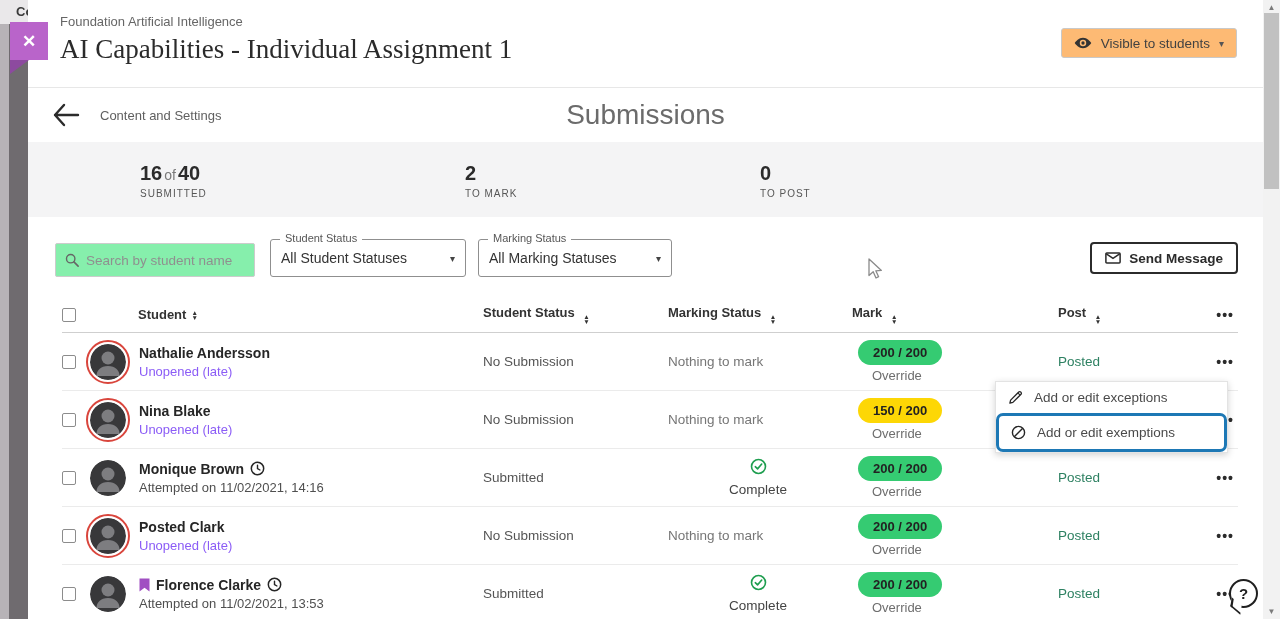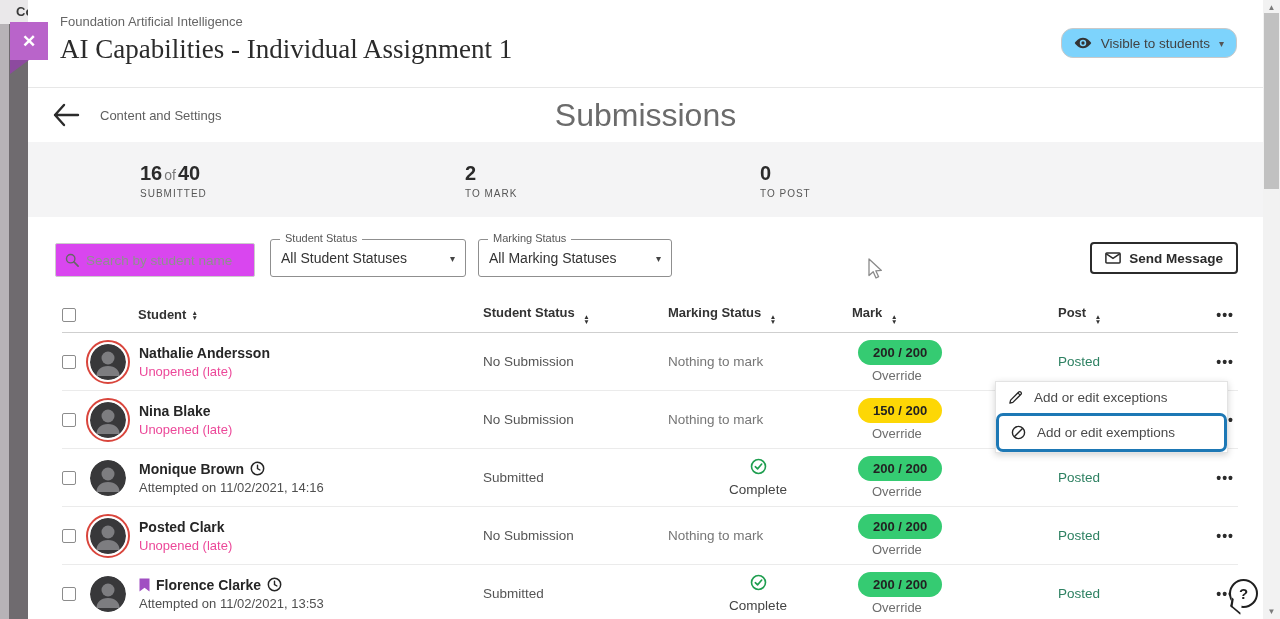--- a/index.html
+++ b/index.html
@@ -17,41 +17,41 @@
               color:#fff; font-size:17px; font-weight:700; cursor:pointer; }
   .closetag-fold { position:absolute; left:10px; top:60px; width:0; height:0;
                    border-left:19px solid #8d4a9f; border-bottom:14px solid transparent; z-index:39; }
 
   
   .panel { position:absolute; left:28px; top:0; right:17px; bottom:0; background:#fff; z-index:10; overflow:hidden; }
 
   .hdr { height:88px; border-bottom:1px solid #e7e7e7; position:relative; padding:14px 0 0 32px; }
   .hdr-course { font-size:13px; color:#666; }
   .hdr-title { font-family:"Liberation Serif",serif; font-size:27px; color:#2b2b2b; margin-top:5px; }
-  .vis-btn { position:absolute; right:26px; top:28px; height:30px; background:#7dd3fc;
-             border:1px solid #c9c9c9; border-radius:12px; display:flex; align-items:center;
+  .vis-btn { position:absolute; right:26px; top:28px; height:30px; background:#fdba74;
+             border:1px solid #c9c9c9; border-radius:3px; display:flex; align-items:center;
              gap:9px; padding:0 12px; font-size:13.5px; color:#424242; cursor:pointer; }
   .vis-btn .caret { font-size:10px; color:#555; }
 
   .subbar { height:54px; position:relative; display:flex; align-items:center; }
   .back-btn { position:absolute; left:24px; top:14px; width:28px; height:26px; cursor:pointer; }
   .subbar-label { margin-left:72px; font-size:13px; color:#5f5f5f; }
-  .subbar-title { position:absolute; left:50%; transform:translateX(-50%); font-size:32px;
+  .subbar-title { position:absolute; left:50%; transform:translateX(-50%); font-size:28px;
                   color:#6b6b6b; font-weight:400; }
 
   .stats { height:75px; background:#f4f4f5; position:relative; }
   .stat { position:absolute; top:50%; transform:translateY(-50%); }
   .stat .nums { font-size:20px; font-weight:700; color:#2b2b2b; }
   .stat .nums .of { font-size:14px; font-weight:400; color:#7a7a7a; padding:0 2px; }
   .stat .lbl { font-size:10px; letter-spacing:1px; color:#565656; margin-top:3px; }
   .stat1 { left:112px; } .stat2 { left:437px; } .stat3 { left:732px; }
 
   .toolbar { margin-top:22px; padding:0 25px 0 27px; display:flex; position:relative; height:44px; }
   .search { width:200px; height:34px; margin-top:4px; border:1px solid #ccc; border-radius:2px;
-            display:flex; align-items:center; padding:0 9px; gap:7px; background:#d946ef; }
+            display:flex; align-items:center; padding:0 9px; gap:7px; background:#86efac; }
   .search input { border:none; outline:none; width:100%; font-size:13.5px; color:#333;
                   font-family:"Liberation Sans",sans-serif; background:transparent; }
   .search input::placeholder { color:#8f8f8f; }
   .dd { position:relative; height:38px; border:1px solid #8f8f8f; border-radius:3px; background:#fff;
         display:flex; align-items:center; padding:0 10px; cursor:pointer; }
   .dd1 { margin-left:15px; width:196px; } .dd2 { margin-left:12px; width:194px; }
   .dd .legend { position:absolute; top:-8px; left:9px; background:#fff; padding:0 5px;
                 font-size:11px; color:#565656; }
   .dd .val { font-size:14px; color:#333; flex:1; }
   .dd .caret { font-size:10px; color:#444; }
@@ -72,21 +72,21 @@
   .sort span { font-size:6.5px; line-height:5px; color:#333; }
 
   .row { display:flex; align-items:center; height:58px; border-bottom:1px solid #ebebeb; font-size:13.5px; }
   .cb { width:14px; height:14px; border:1.5px solid #8c8c8c; border-radius:2px; background:#fff; cursor:pointer; }
   .avatar { width:36px; height:36px; border-radius:50%; position:relative; flex:none; }
   .avatar svg { display:block; }
   .avatar.late::after { content:''; position:absolute; inset:-4px; border:2px solid #d9453c; border-radius:50%; }
   .stu-text { margin-left:13px; }
   .stu-name { font-size:14px; font-weight:600; color:#262626; display:flex; align-items:center; gap:6px; }
   .stu-sub { margin-top:3px; font-size:13px; }
-  .sub-late { color:#ec4899; } .sub-att { color:#4f4f4f; }
+  .sub-late { color:#8b5cf6; } .sub-att { color:#4f4f4f; }
   .ss-txt { color:#555; } .ms-txt { color:#767676; }
   .ms-complete { display:flex; align-items:center; gap:7px; color:#444;flex-direction:column; }
   .pill { display:inline-block; padding:5px 15px; border-radius:15px; font-weight:700;
           font-size:13px; color:#222; cursor:pointer; }
   .pill-green { background:#35cb72; } .pill-yellow { background:#fdd705; }
   .override { margin:3px 0 0 14px; font-size:13px; color:#6e6e6e; }
   .posted { color:#2e8162; cursor:pointer; }
   .dots { font-size:14px; font-weight:700; letter-spacing:1px; color:#2b2b2b; cursor:pointer; }
 
   

